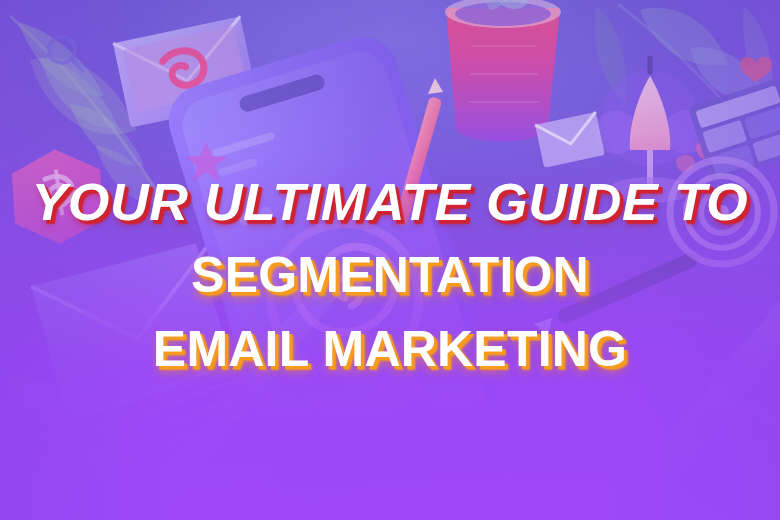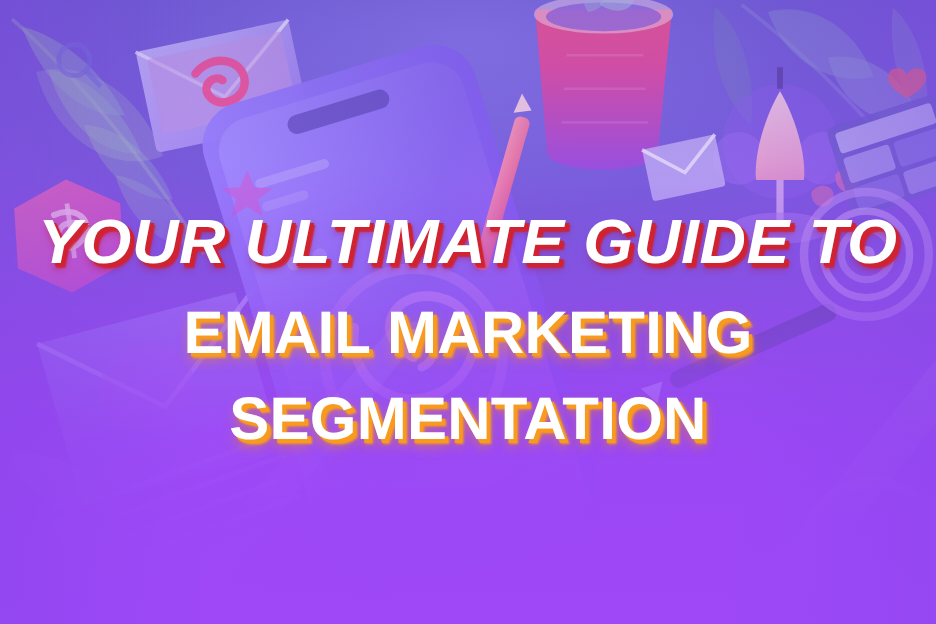--- a/index.html
+++ b/index.html
@@ -344,17 +344,17 @@
         <path d="M120 520 L330 268 L360 268 L160 520 Z" fill="#ffffff"></path>
       </g>
     </svg>
 
     <div class="wash"></div>
     <div class="vignette"></div>
   </div>
 
   <div class="headline">
     <div class="line line1">YOUR ULTIMATE GUIDE TO</div>
+    <div class="line line3">SEGMENTATION</div>
     <div class="line line2">EMAIL MARKETING</div>
-    <div class="line line3">SEGMENTATION</div>
   </div>
 
 </div>
 
 </body></html>

